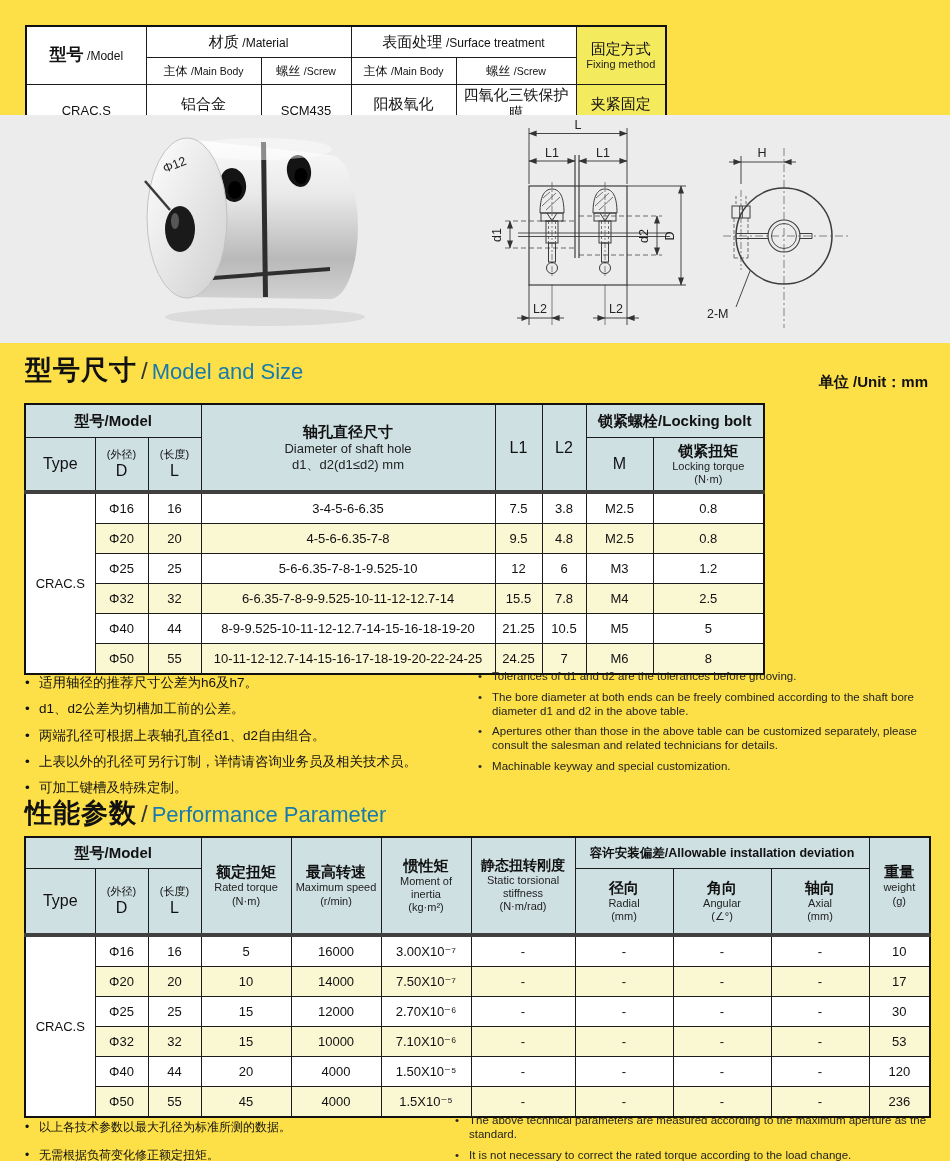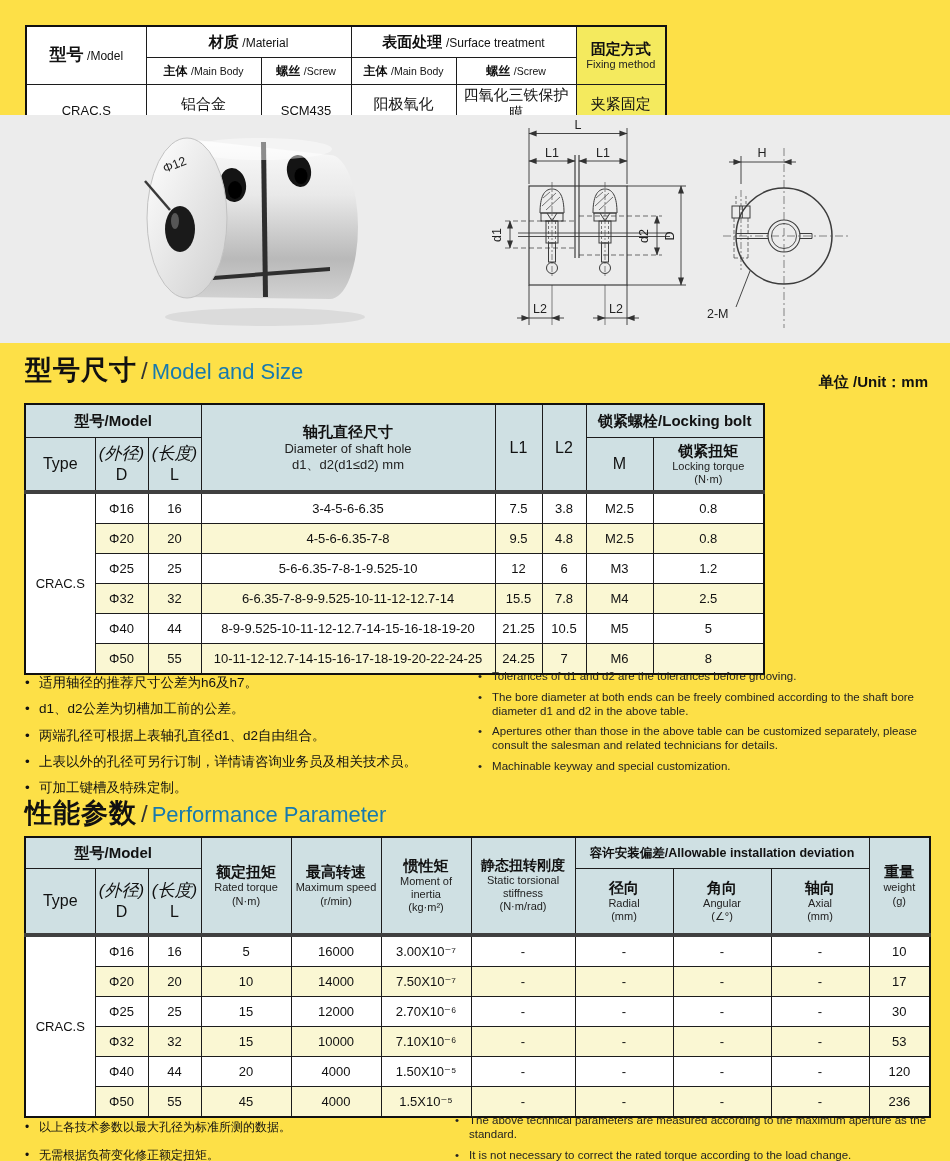--- a/index.html
+++ b/index.html
@@ -12,30 +12,30 @@
   table.t{border:2px solid #111;}
   table.t thead td{background:#cfe0e3;}
   table.t thead{border-bottom:4px solid #404040;}
   tr.alt td{background:#faf7d3;}
   td.lft{text-align:left;padding-left:6px;}
   .zh17{font-size:17px;font-weight:bold;}
   .zh15{font-size:15px;font-weight:bold;}
   .zh13{font-size:15px;font-weight:bold;}
   .en12{font-size:12px;color:#222;}
   .en11{font-size:11px;color:#222;font-weight:normal;}
-  .sm{font-size:17px;font-weight:normal;font-style:italic;}
+  .sm{font-size:11px;font-weight:normal;}
   .big15{font-size:16px;font-weight:normal;}
   
   .spec{position:absolute;left:25px;top:25px;width:640px;border-bottom:3px solid #111;}
   .spec td{background:#cfe0e3;}
   .spec tr.vals td{background:#fff;height:38px;}
   .spec td.yellow, .spec tr.vals td.yellow{background:#f4ea5e;}
   .spec tr.h1 td{height:28px;} .spec tr.h2 td{height:24px;}
-  .tt-zh{font-size:15px;font-weight:bold;} .tt-en{font-size:12px;font-weight:normal;}
-  .tt-zh-sm{font-size:12px;font-weight:bold;} .tt-en-sm{font-size:10.5px;}
+  .tt-zh{font-size:15px;font-weight:normal;} .tt-en{font-size:12px;font-weight:normal;}
+  .tt-zh-sm{font-size:12px;font-weight:normal;} .tt-en-sm{font-size:10.5px;}
   
   .band{position:absolute;left:0;top:115px;width:950px;height:228px;background:#ececec;}
   .band svg{position:absolute;}
   svg text{font-family:"Liberation Sans","DejaVu Sans",sans-serif;fill:#222;font-size:12.5px;}
   
   .sect{position:absolute;left:25px;right:22px;height:42px;}
   .sect .zh{font-size:27px;font-weight:bold;color:#111;letter-spacing:1px;}
   .sect .sep{font-size:24px;color:#333;margin:0 4px;}
   .sect .en{font-size:22px;color:#1779ae;}
   .sect .unit{position:absolute;right:0;bottom:2px;font-size:15px;color:#111;font-weight:bold;}

